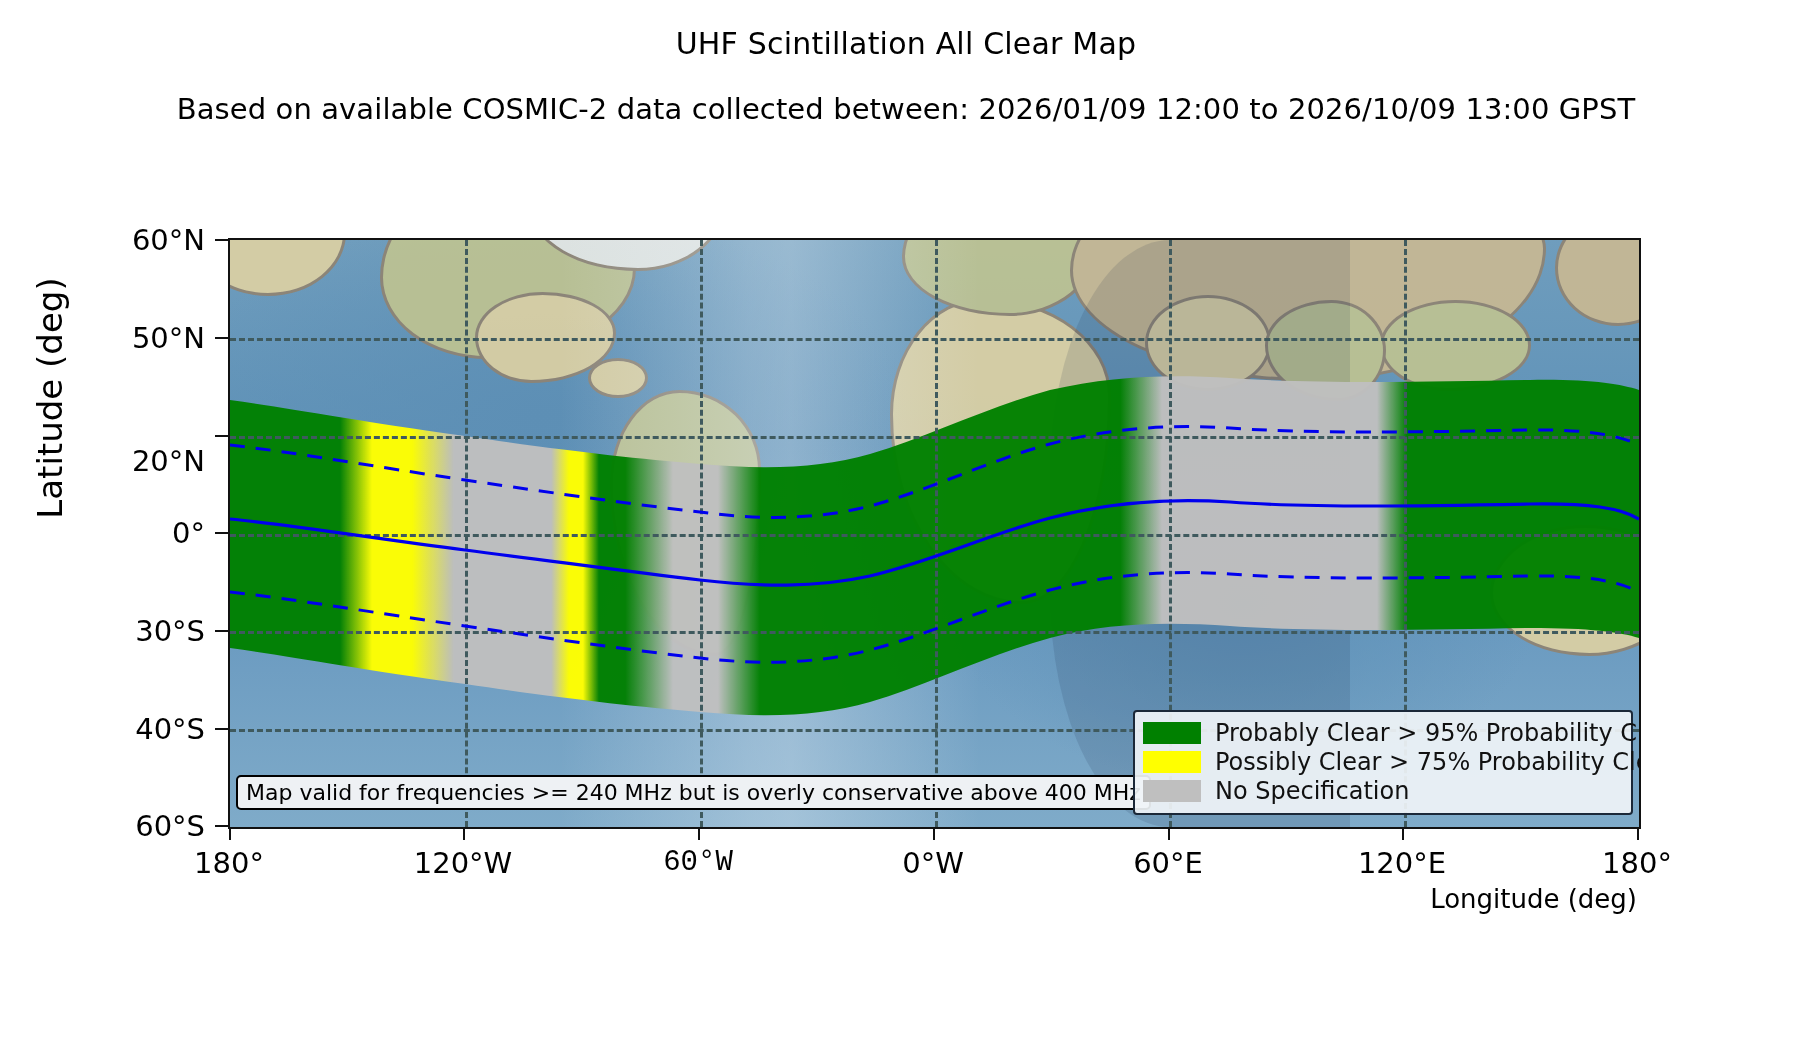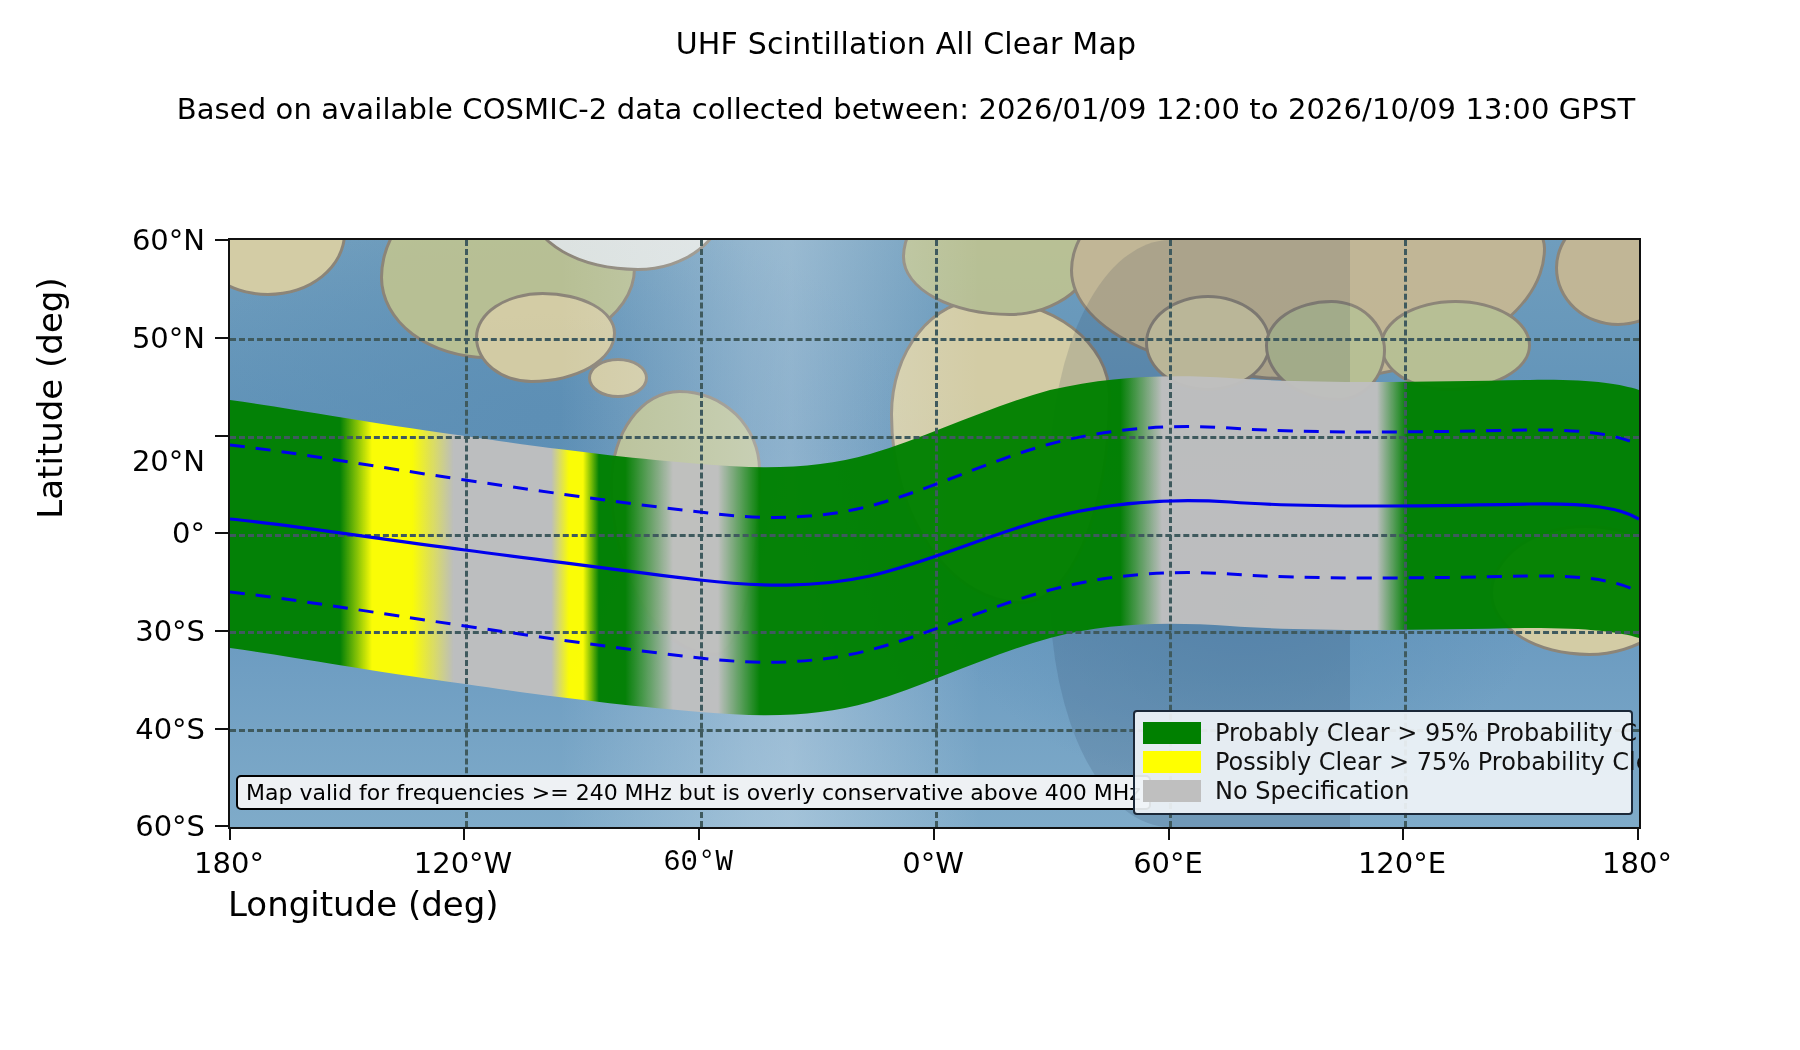--- a/index.html
+++ b/index.html
@@ -48,22 +48,22 @@
   
   .band-layer{position:absolute;inset:0;}
 
   
   .curves{position:absolute;inset:0;}
   .tick-mark-y{position:absolute;width:13px;height:0;border-top:2.2px solid #111;}
   .tick-mark-x{position:absolute;height:13px;width:0;border-left:2.2px solid #111;}
   .ylab{position:absolute;text-align:right;font-size:29px;color:#000;white-space:nowrap;}
   .xlab{position:absolute;text-align:center;font-size:29px;color:#000;white-space:nowrap;}
 
-  .axis-title-x{position:absolute;left:228px;width:1409px;top:884px;text-align:left;
-    font-size:34px;color:#000;}
+  .axis-title-x{position:absolute;left:228px;width:1409px;top:884px;text-align:right;
+    font-size:26px;color:#000;}
   .axis-title-y{position:absolute;left:-140px;top:378px;width:380px;text-align:center;
     font-size:34px;color:#000;transform:rotate(-90deg);transform-origin:center;}
   .legend-row{display:flex;align-items:center;height:29px;}
   .swatch{width:58px;height:22px;margin-right:14px;flex:none;}
   .legend-text{font-size:24px;color:#111;white-space:nowrap;}
 </style>
 </head>
 <body>
 
 <div class="fig">

